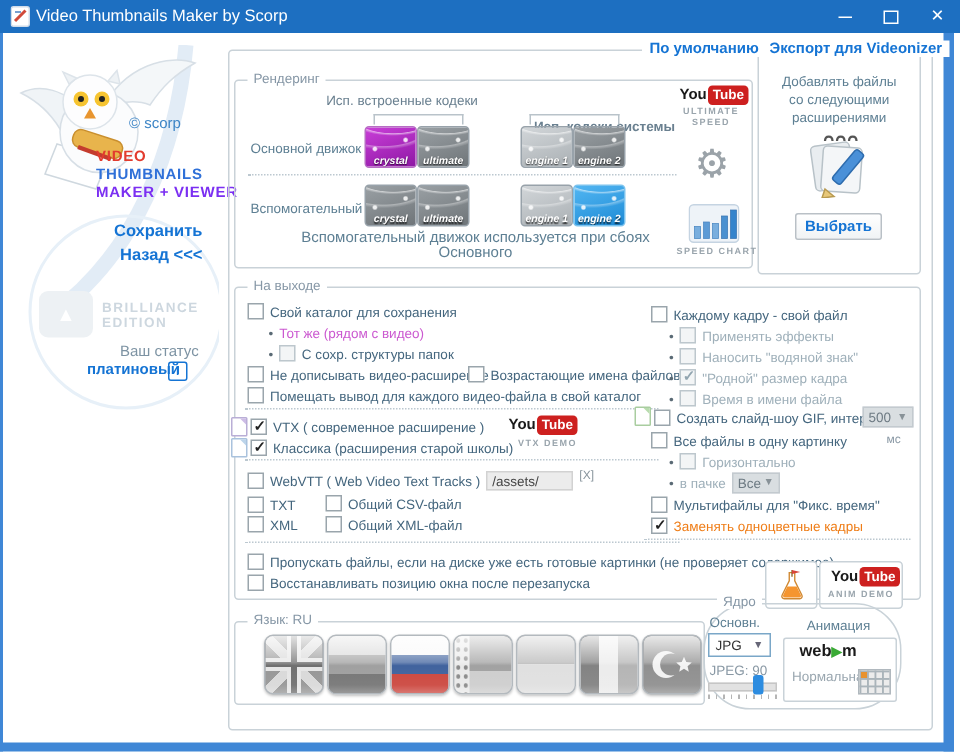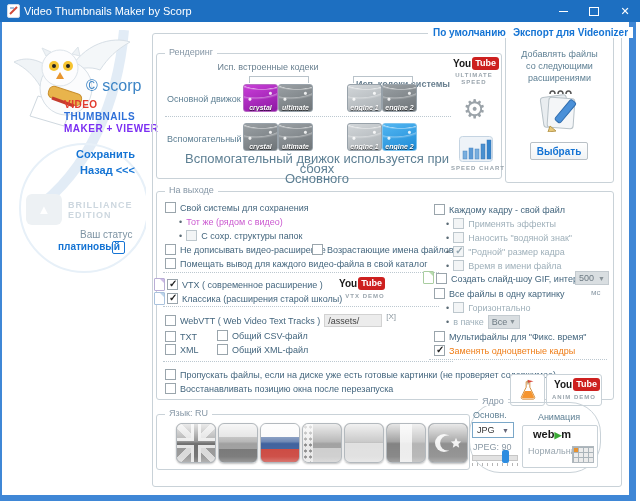--- a/index.html
+++ b/index.html
@@ -126,21 +126,21 @@
     <path d="M38 28 l-4 -8 l9 4 Z" fill="#eef2f5" stroke="#dde4ea"></path>
     <path d="M64 26 l6 -7 l2 9 Z" fill="#eef2f5" stroke="#dde4ea"></path>
     <circle cx="46" cy="38" r="5" fill="#f6c431"></circle>
       <circle cx="46" cy="38" r="2" fill="#222"></circle>
     <circle cx="60" cy="38" r="5" fill="#f6c431"></circle>
       <circle cx="60" cy="38" r="2" fill="#222"></circle>
     <path d="M52 44 l4 7 l-8 0 Z" fill="#e8952f"></path>
     <rect x="40" y="62" width="34" height="12" rx="5" transform="rotate(18 57 68)" fill="#e8b44c" stroke="#c98f2e"></rect>
     <path d="M44 70 l22 8" stroke="#c43c2e" stroke-width="3"></path>
   </svg>
-  <span class="ab" style="left:86px;top:77px;font-size:16px;color:#3d85c6;">© scorp</span>
+  <span class="ab" style="left:86px;top:77px;font-size:10px;color:#3d85c6;">© scorp</span>
   <span class="logoline" style="left:64px;top:99px;color:#e23b2e;">VIDEO</span>
   <span class="logoline" style="left:64px;top:111px;color:#2f70d8;">THUMBNAILS</span>
   <span class="logoline" style="left:64px;top:123px;color:#7b2ff2;">MAKER + VIEWER</span>
   <span class="side-link" style="left:76px;top:148px;">Сохранить</span>
   <span class="side-link" style="left:80px;top:164px;">Назад &lt;&lt;&lt;</span>
   <div class="ab" style="left:26px;top:194px;width:36px;height:31px;background:#edf1f4;border-radius:6px;display:flex;align-items:center;justify-content:center;color:#fff;font-size:13px;">▲</div>
   <span class="ab" style="left:68px;top:200px;font-size:9px;font-weight:bold;letter-spacing:1px;color:#cdd7df;">BRILLIANCE</span>
   <span class="ab" style="left:68px;top:210px;font-size:9px;font-weight:bold;letter-spacing:1px;color:#cdd7df;">EDITION</span>
   <span class="ab" style="left:80px;top:229px;font-size:10px;color:#7d93a3;">Ваш статус</span>
   <span class="ab" style="left:58px;top:241px;font-size:10px;font-weight:bold;color:#1574d4;">платиновый</span>
@@ -180,21 +180,21 @@
     <div class="tile t-grey" style="left:121px;top:69px;">
         <span class="tl">ultimate</span>
       </div>
     <div class="tile t-lgrey" style="left:190px;top:69px;">
         <span class="tl">engine 1</span>
       </div>
     <div class="tile t-blue" style="left:225px;top:69px;">
         <span class="tl">engine 2</span>
       </div>
 
-    <div class="ab" style="left:20px;top:100px;width:280px;text-align:center;font-size:13px;line-height:10px;color:#5d7f93;">
+    <div class="ab" style="left:20px;top:100px;width:280px;text-align:center;font-size:10px;line-height:10px;color:#5d7f93;">
       <div>Вспомогательный движок используется при сбоях</div>
       <div>Основного</div>
     </div>
 
     <div class="ab yt" style="left:296px;top:3px;">
       <span class="yt-you">You</span>
         <span class="yt-tube">Tube</span>
     </div>
     <div class="ab ytcap" style="left:294px;top:18px;width:46px;">ULTIMATE</div>
     <div class="ab ytcap" style="left:294px;top:25px;width:46px;">SPEED</div>
@@ -226,21 +226,21 @@
       <path d="M16 40 l6 5 l-8 1 Z" fill="#e8c87a" stroke="#b89a50"></path>
     </svg>
     <div class="btn" style="left:24px;top:108px;width:58px;height:18px;">Выбрать</div>
   </div>
 
   <div class="grp" style="left:156px;top:191px;width:456px;height:207px;">
     <span class="gt">На выходе</span>
 
     <div class="row" style="left:8px;top:9px;">
         <span class="cb"></span>
-        <span>Свой системы для сохранения</span>
+        <span>Свой каталог для сохранения</span>
       </div>
     <div class="row" style="left:22px;top:23px;">
         <span class="bullet">•</span>
         <span class="lab-mag">Тот же (рядом с видео)</span>
       </div>
     <div class="row" style="left:22px;top:37px;">
         <span class="bullet">•</span>
         <span class="cb dis"></span>
         <span>С сохр. структуры папок</span>
       </div>

